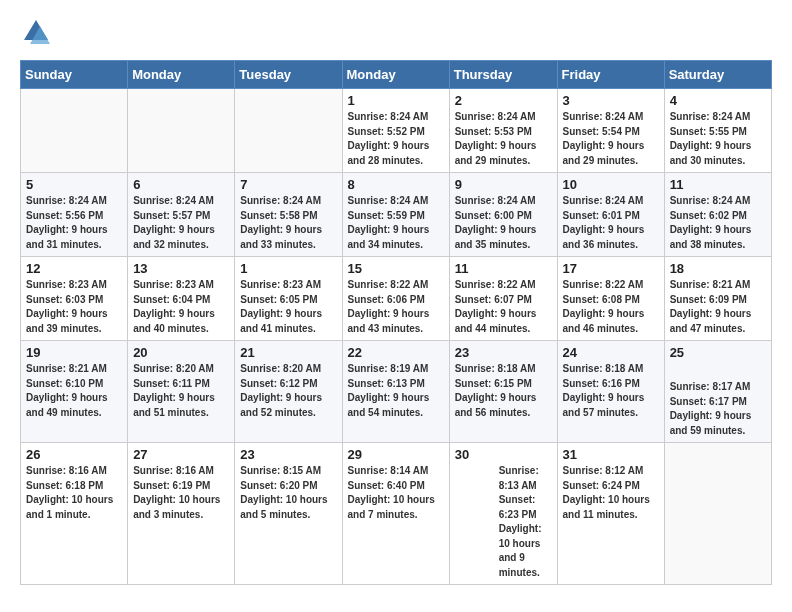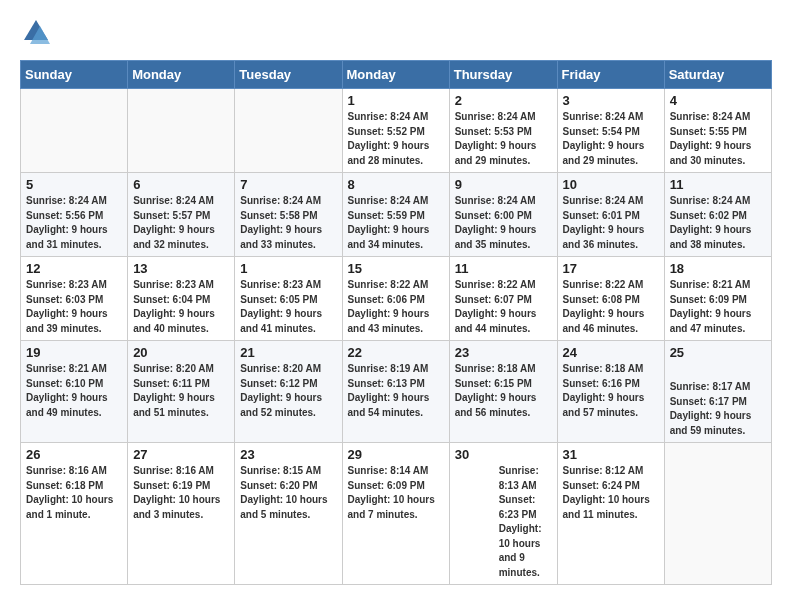--- a/index.html
+++ b/index.html
@@ -346,21 +346,21 @@
           <td>
             <span class="day-num">23</span>
             <div class="day-info" style="white-space: pre-line;">Sunrise: 8:15 AM
 Sunset: 6:20 PM
 Daylight: 10 hours
 and 5 minutes.</div>
           </td>
           <td>
             <span class="day-num">29</span>
             <div class="day-info" style="white-space: pre-line;">Sunrise: 8:14 AM
-Sunset: 6:09 PM
+Sunset: 6:40 PM
 Daylight: 10 hours
 and 7 minutes.</div>
           </td>
           <td>
             <span class="day-num">30</span>
             <div class="day-info" style="white-space: pre-line; margin-left: 44px;">Sunrise: 8:13 AM
 Sunset: 6:23 PM
 Daylight: 10 hours
 and 9 minutes.</div>
           </td>

